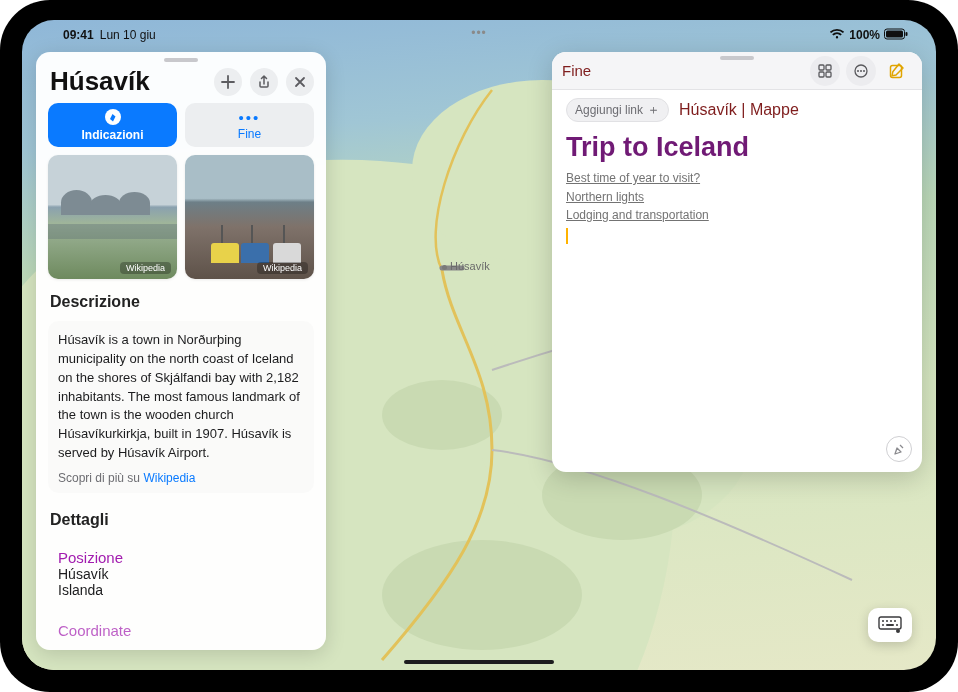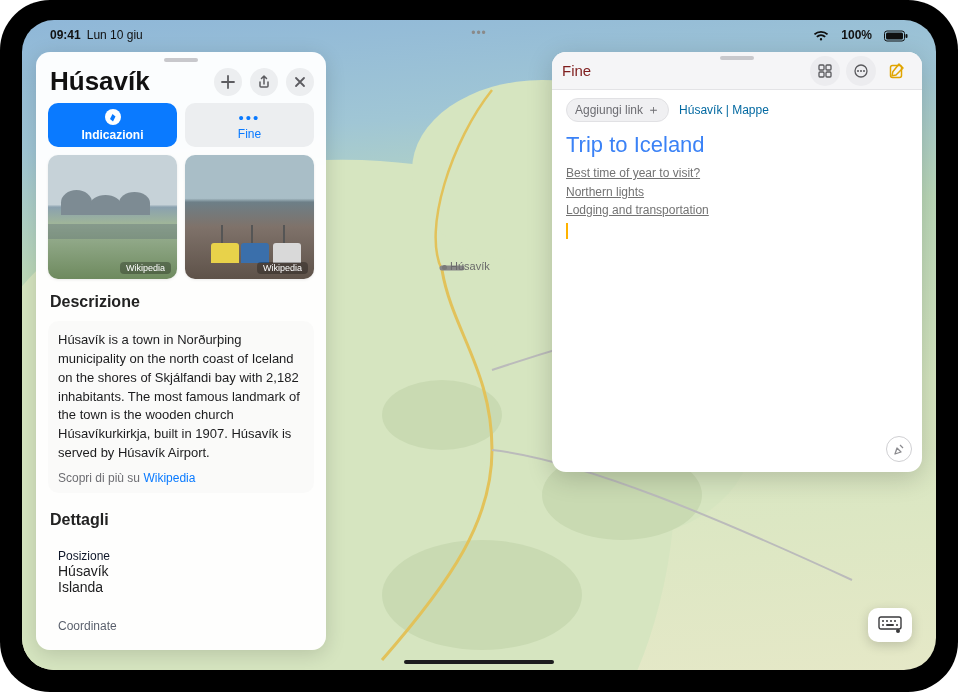--- a/index.html
+++ b/index.html
@@ -35,26 +35,26 @@
     position:absolute; background:#c9dab2; border-radius:50%;
   }
   .map-label {
     position:absolute; font-size:11px; color:#6b6b6b; background:transparent;
   }
   .map-dot { width:5px; height:5px; border-radius:50%; background:#7a7a7a; display:inline-block; margin-right:3px; vertical-align:middle;}
   .roads { position:absolute; inset:0; pointer-events:none; }
 
   
   .statusbar {
-    position:absolute; top:6px; left:0; right:0; height:18px;
+    position:absolute; top:6px; left:13px; right:0; height:18px;
     display:flex; justify-content:space-between; align-items:center;
     padding:0 28px; font-size:12px; font-weight:600; color:#111;
   }
   .statusbar .left { display:flex; gap:6px; align-items:center;}
-  .statusbar .right { display:flex; gap:12px; align-items:flex-end;}
+  .statusbar .right { display:flex; gap:4px; align-items:flex-start;}
   .wifi-icon, .battery-icon { display:inline-flex; align-items:center; }
   .dots { position:absolute; top:6px; left:50%; transform:translateX(-50%); color:#8a8a8a; font-size:12px; letter-spacing:1px;}
 
   
   .place-card {
     position:absolute; left:14px; top:32px; width:290px; bottom:20px;
     background:rgba(255,255,255,0.96); backdrop-filter:blur(4px);
     border-radius:14px; box-shadow:0 4px 20px rgba(0,0,0,.15);
     display:flex; flex-direction:column; overflow:hidden;
   }
@@ -80,21 +80,21 @@
     box-shadow:0 1px 3px rgba(0,0,0,.08);
   }
   .photo .tag { position:absolute; right:6px; bottom:5px; font-size:9px; color:#fff;
     background:rgba(0,0,0,.28); padding:1px 6px; border-radius:4px; }
   .section-h { font-size:16px; font-weight:600; color:#222; padding:14px 14px 6px; }
   .desc-box { margin:4px 12px; background:rgba(0,0,0,0.015); border-radius:10px; padding:10px 10px 8px; }
   .desc-text { font-size:13px; line-height:1.45; color:#1c1c1e; }
   .more-link { display:block; margin-top:8px; font-size:12px; color:#6d6d72; }
   .more-link .lk { color:#0a7aff; }
   .details-box { margin:6px 12px 0; padding:8px 10px 0; }
-  .detail-label { font-size:12px; color:#0f172a; }
+  .detail-label { font-size:15px; color:#a21caf; }
   .detail-val { font-size:14px; color:#1c1c1e; }
 
   
   .note-panel {
     position:absolute; right:14px; top:32px; width:370px; height:420px;
     background:#fff; border-radius:14px; box-shadow:0 6px 26px rgba(0,0,0,.18);
     display:flex; flex-direction:column; overflow:hidden;
   }
   .note-top {
     background:#f5f5f7; height:38px; display:flex; align-items:center;
@@ -105,23 +105,23 @@
   .done { color:#7f1d1d; font-size:15px; cursor:pointer; }
   .note-icons { display:flex; gap:6px; }
   .pill-btn { width:30px; height:30px; border-radius:50%; background:#ececef;
     display:flex; align-items:center; justify-content:center; color:#59595d; cursor:pointer;}
   .compose-btn { width:30px; height:30px; display:flex; align-items:center; justify-content:center;
     color:#e0a400; cursor:pointer;}
   .note-linkbar { display:flex; align-items:center; gap:10px; padding:8px 14px 4px; }
   .chip { display:inline-flex; align-items:center; gap:4px; font-size:12px; color:#6d6d72;
     background:#f0f0f2; border:1px solid #e1e1e4; padding:2px 8px; border-radius:12px; cursor:pointer;}
   .chip .plus { font-size:13px; }
-  .crumb { font-size:12px; color:#0369a1; }
+  .crumb { font-size:16px; color:#7f1d1d; }
   .note-body { padding:4px 14px; }
-  .note-title { font-size:22px; font-weight:400; color:#3b82f6; margin:2px 0 6px; }
+  .note-title { font-size:27px; font-weight:700; color:#701a75; margin:2px 0 6px; }
   .note-line { font-size:12px; color:#737373; line-height:1.55;text-decoration:underline; }
   .cursor { display:inline-block; width:2px; height:16px; background:#ffb300; vertical-align:middle; margin-top:2px;}
   .note-handwrite { position:absolute; right:10px; bottom:10px; width:26px; height:26px;
     border-radius:50%; border:1px solid #cfcfd2; display:flex; align-items:center; justify-content:center;
     color:#8a8a8e; font-size:13px; background:#fff; cursor:pointer;}
 
   .kb-fab {
     position:absolute; right:24px; bottom:28px; width:44px; height:34px;
     background:#fff; border-radius:10px; box-shadow:0 3px 12px rgba(0,0,0,.18);
     display:flex; align-items:center; justify-content:center; color:#3a3a3c; cursor:pointer;

